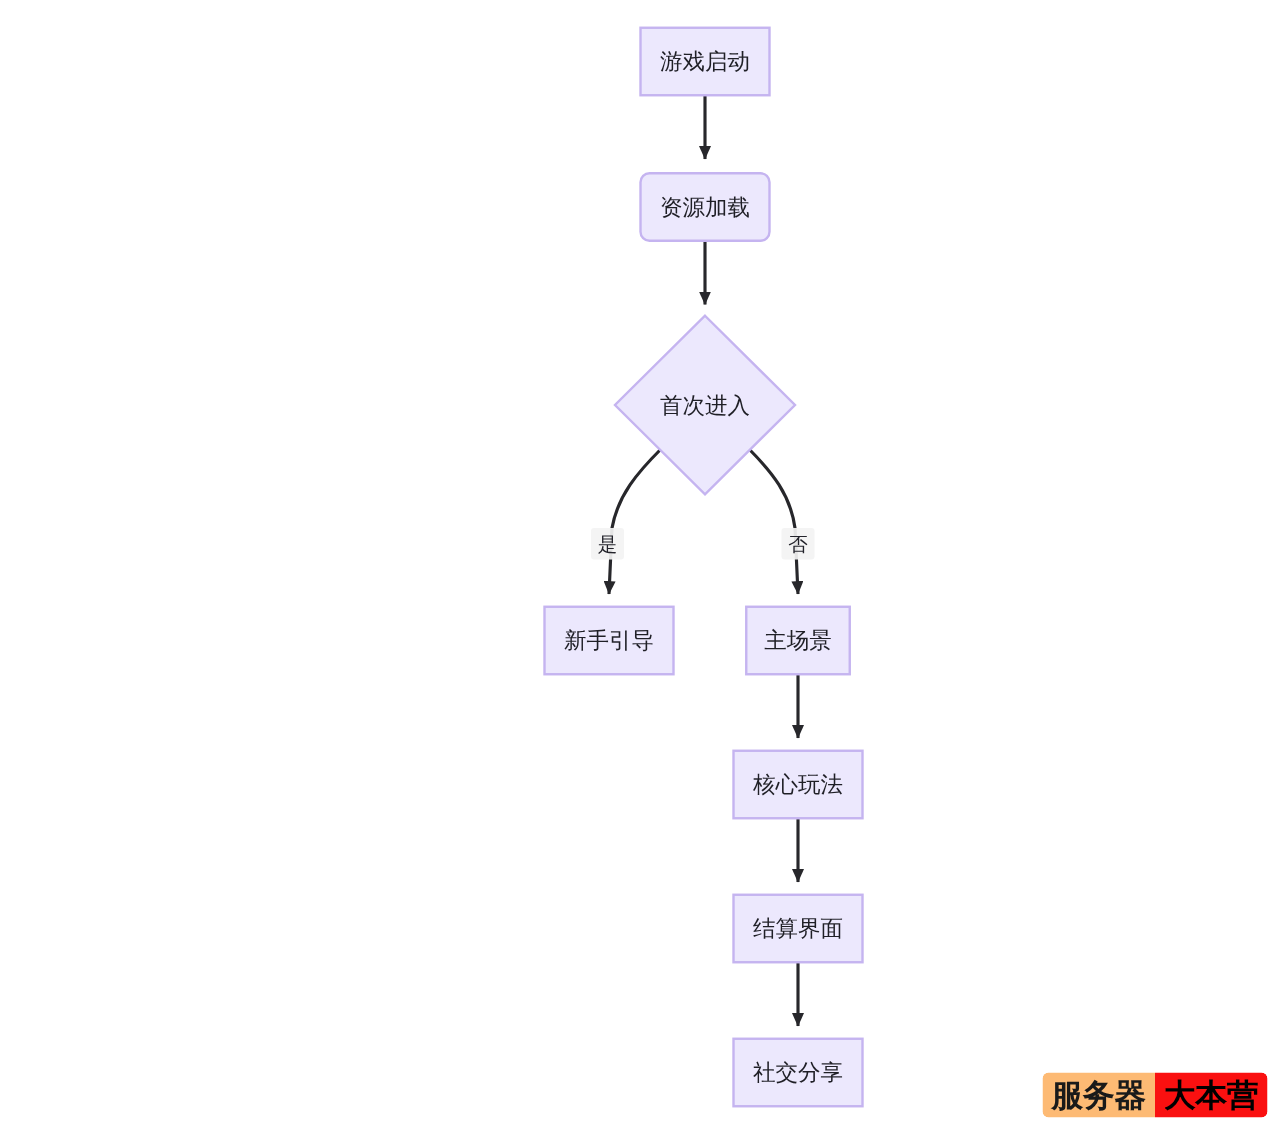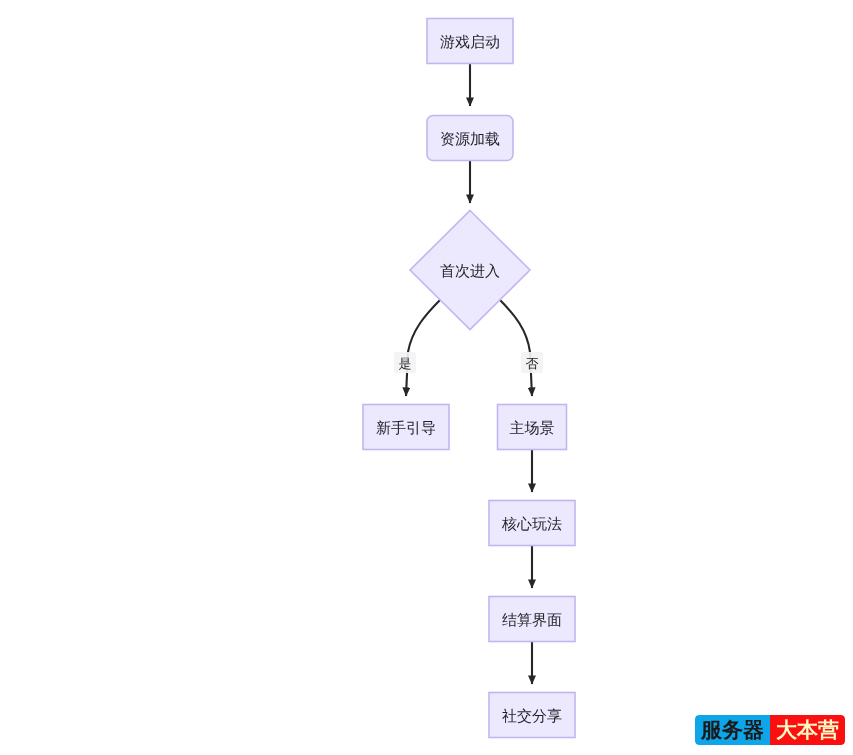--- a/index.html
+++ b/index.html
@@ -66,27 +66,27 @@
     align-items: center;
     justify-content: center;
     padding: 0 6px;
     font-size: 21px;
     font-weight: bold;
     letter-spacing: 0px;
     font-family: "DejaVu Sans", "Liberation Sans", sans-serif;
     line-height: 1;
   }
   .wm-left {
-    background: #0ea5e9;
+    background: #fdba74;
     color: #1a1a1a;
     border-radius: 4px 0 0 4px;
   }
   .wm-right {
     background: #FA1010;
-    color: #fef9c3;
+    color: #000000;
     border-radius: 0 4px 4px 0;
   }
 </style>
 </head>
 <body>
 
 <svg id="canvas" viewBox="0 0 853 755">
   <defs>
     <marker id="arrowhead" markerWidth="10" markerHeight="8" refX="8.6" refY="4" orient="auto" markerUnits="userSpaceOnUse">
       <path d="M0,0 L9,4 L0,8 z" fill="#27272B"></path>

